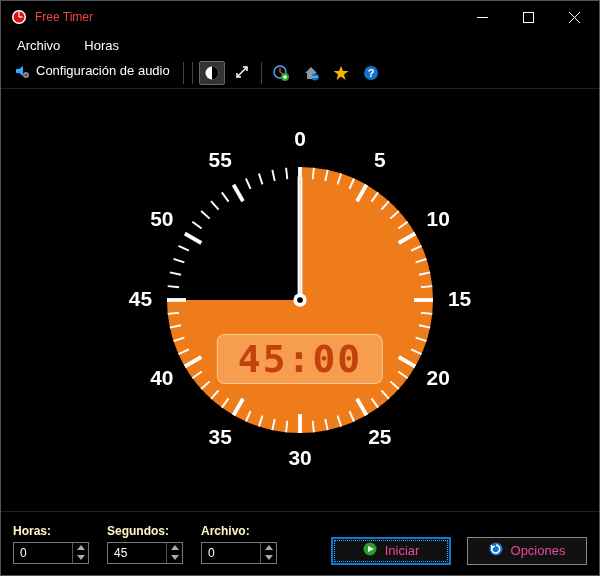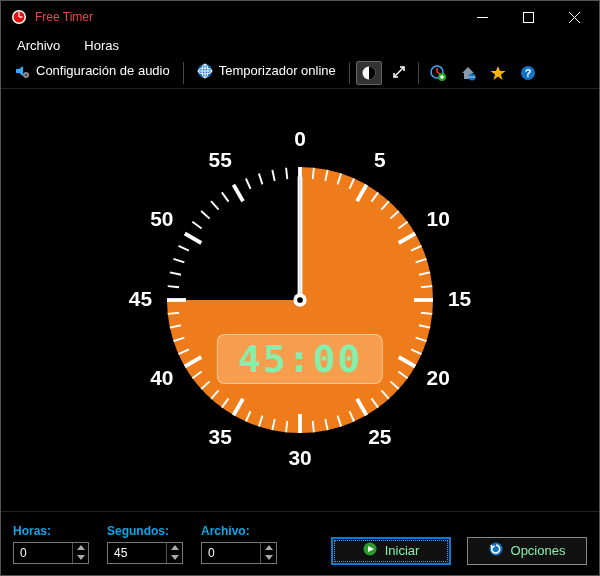--- a/index.html
+++ b/index.html
@@ -12,31 +12,31 @@
   .titlebar .win-btn svg { stroke: #fff; }
   .menubar { height: 24px; display: flex; align-items: center; padding: 0 6px; gap: 4px; }
   .menubar .menu-item { color: #fff; font-size: 13px; padding: 2px 10px; }
   .toolbar { height: 32px; display: flex; align-items: center; padding: 0 6px; gap: 4px; border-bottom: 1px solid #222; }
   .toolbar .tb-btn { display: flex; gap: 6px; color: #fff; font-size: 13px; padding: 3px 6px; border: 1px solid transparent; border-radius: 2px; }
   .toolbar .sep { width: 1px; height: 22px; background: #444; margin: 0 2px; }
   .toolbar .tb-btn.icon-only { padding: 3px; width: 26px; height: 24px; justify-content: center; }
   .toolbar .tb-btn.active { background: #333; border: 1px solid #666; }
   .clock-area { flex: 1; position: relative; display: flex; align-items: center; justify-content: center; }
   .clock-svg { width: 380px; height: 380px; }
-  .digital-display { position: absolute; left: 50%; top: 58%; transform: translateX(-50%); background: rgba(255,200,140,0.45); border: 1px solid rgba(255,230,200,0.6); border-radius: 8px; padding: 2px 20px; font-family: "Digital-7", "DS-Digital", Consolas, monospace; font-size: 38px; color: #86efac; letter-spacing: 2px; font-weight: bold; }
+  .digital-display { position: absolute; left: 50%; top: 58%; transform: translateX(-50%); background: rgba(255,200,140,0.45); border: 1px solid rgba(255,230,200,0.6); border-radius: 8px; padding: 2px 20px; font-family: "Digital-7", "DS-Digital", Consolas, monospace; font-size: 38px; color: #c2410c; letter-spacing: 2px; font-weight: bold; }
   .bottom-bar { height: 64px; background: #000; border-top: 1px solid #222; display: flex; align-items: center; padding: 0 12px; gap: 18px; }
   .field-group { display: flex; flex-direction: column; gap: 4px; }
-  .field-group label { color: #0ea5e9; font-size: 12px; font-weight: 600; }
+  .field-group label { color: #fef9c3; font-size: 12px; font-weight: 600; }
   .spinner { display: flex; height: 22px; width: 76px; background: #000; border: 1px solid #777; }
   .spinner input { flex: 1; background: #000; color: #fff; border: none; font-size: 12px; padding: 0 6px; width: 50px; outline: none; }
   .spinner .sp-btns { display: flex; flex-direction: column; width: 16px; border-left: 1px solid #555; }
   .spinner .sp-btns div { flex: 1; display: flex; align-items: center; justify-content: center; }
   .spinner .sp-btns svg { width: 8px; height: 5px; }
   .action-buttons { display: flex; gap: 16px; margin-left: auto; align-items: center; height: 100%; padding-top: 14px;}
-  .btn { height: 28px; min-width: 120px; background: #111; border: 1px solid #888; display: flex; align-items: center; justify-content: center; gap: 8px; color: #86efac; font-size: 13px; }
+  .btn { height: 28px; min-width: 120px; background: #111; border: 1px solid #888; display: flex; align-items: center; justify-content: center; gap: 8px; color: #ec4899; font-size: 13px; }
   .btn.primary { border: 2px solid #0a7bd6; outline: 1px dotted #3aa0ff; outline-offset: -4px; }
   .num-label { fill: #fff; font-size: 22px; font-weight: bold; text-anchor: middle; dominant-baseline: middle; font-family: Arial, sans-serif; }
 </style>
 </head>
 <body>
 
 <div class="window">
 
   <div class="titlebar">
     <span class="app-icon">
@@ -74,30 +74,20 @@
   <div class="toolbar">
     <div class="tb-btn">
       <span><svg width="16" height="16" viewBox="0 0 16 16">
             <path d="M2 6 L5 6 L9 3 L9 13 L5 10 L2 10 Z" fill="#3af"></path>
             <circle cx="12" cy="12" r="3" fill="#888"></circle>
             <circle cx="12" cy="12" r="1" fill="#333"></circle>
           </svg></span>
       <span>Configuración de audio</span>
     </div>
     <div class="sep"></div>
-    <div class="tb-btn">
-      <span><svg width="16" height="16" viewBox="0 0 16 16">
-            <circle cx="8" cy="8" r="7" fill="#1373c7"></circle>
-            <ellipse cx="8" cy="8" rx="7" ry="3" fill="none" stroke="#fff" stroke-width="1"></ellipse>
-            <ellipse cx="8" cy="8" rx="3" ry="7" fill="none" stroke="#fff" stroke-width="1"></ellipse>
-            <line x1="1" y1="8" x2="15" y2="8" stroke="#fff"></line>
-            <line x1="8" y1="1" x2="8" y2="15" stroke="#fff"></line>
-          </svg></span>
-      <span>Temporizador online</span>
-    </div>
     <div class="sep"></div>
     <div class="tb-btn icon-only active">
       <span><svg width="16" height="16" viewBox="0 0 16 16">
             <circle cx="8" cy="8" r="6.5" fill="#fff"></circle>
             <path d="M8 1.5 A6.5 6.5 0 0 1 8 14.5 Z" fill="#000"></path>
           </svg></span>
     </div>
     <div class="tb-btn icon-only">
       <span><svg width="14" height="14" viewBox="0 0 14 14">
             <line x1="2" y1="12" x2="12" y2="2" stroke="#fff" stroke-width="1.5"></line>

